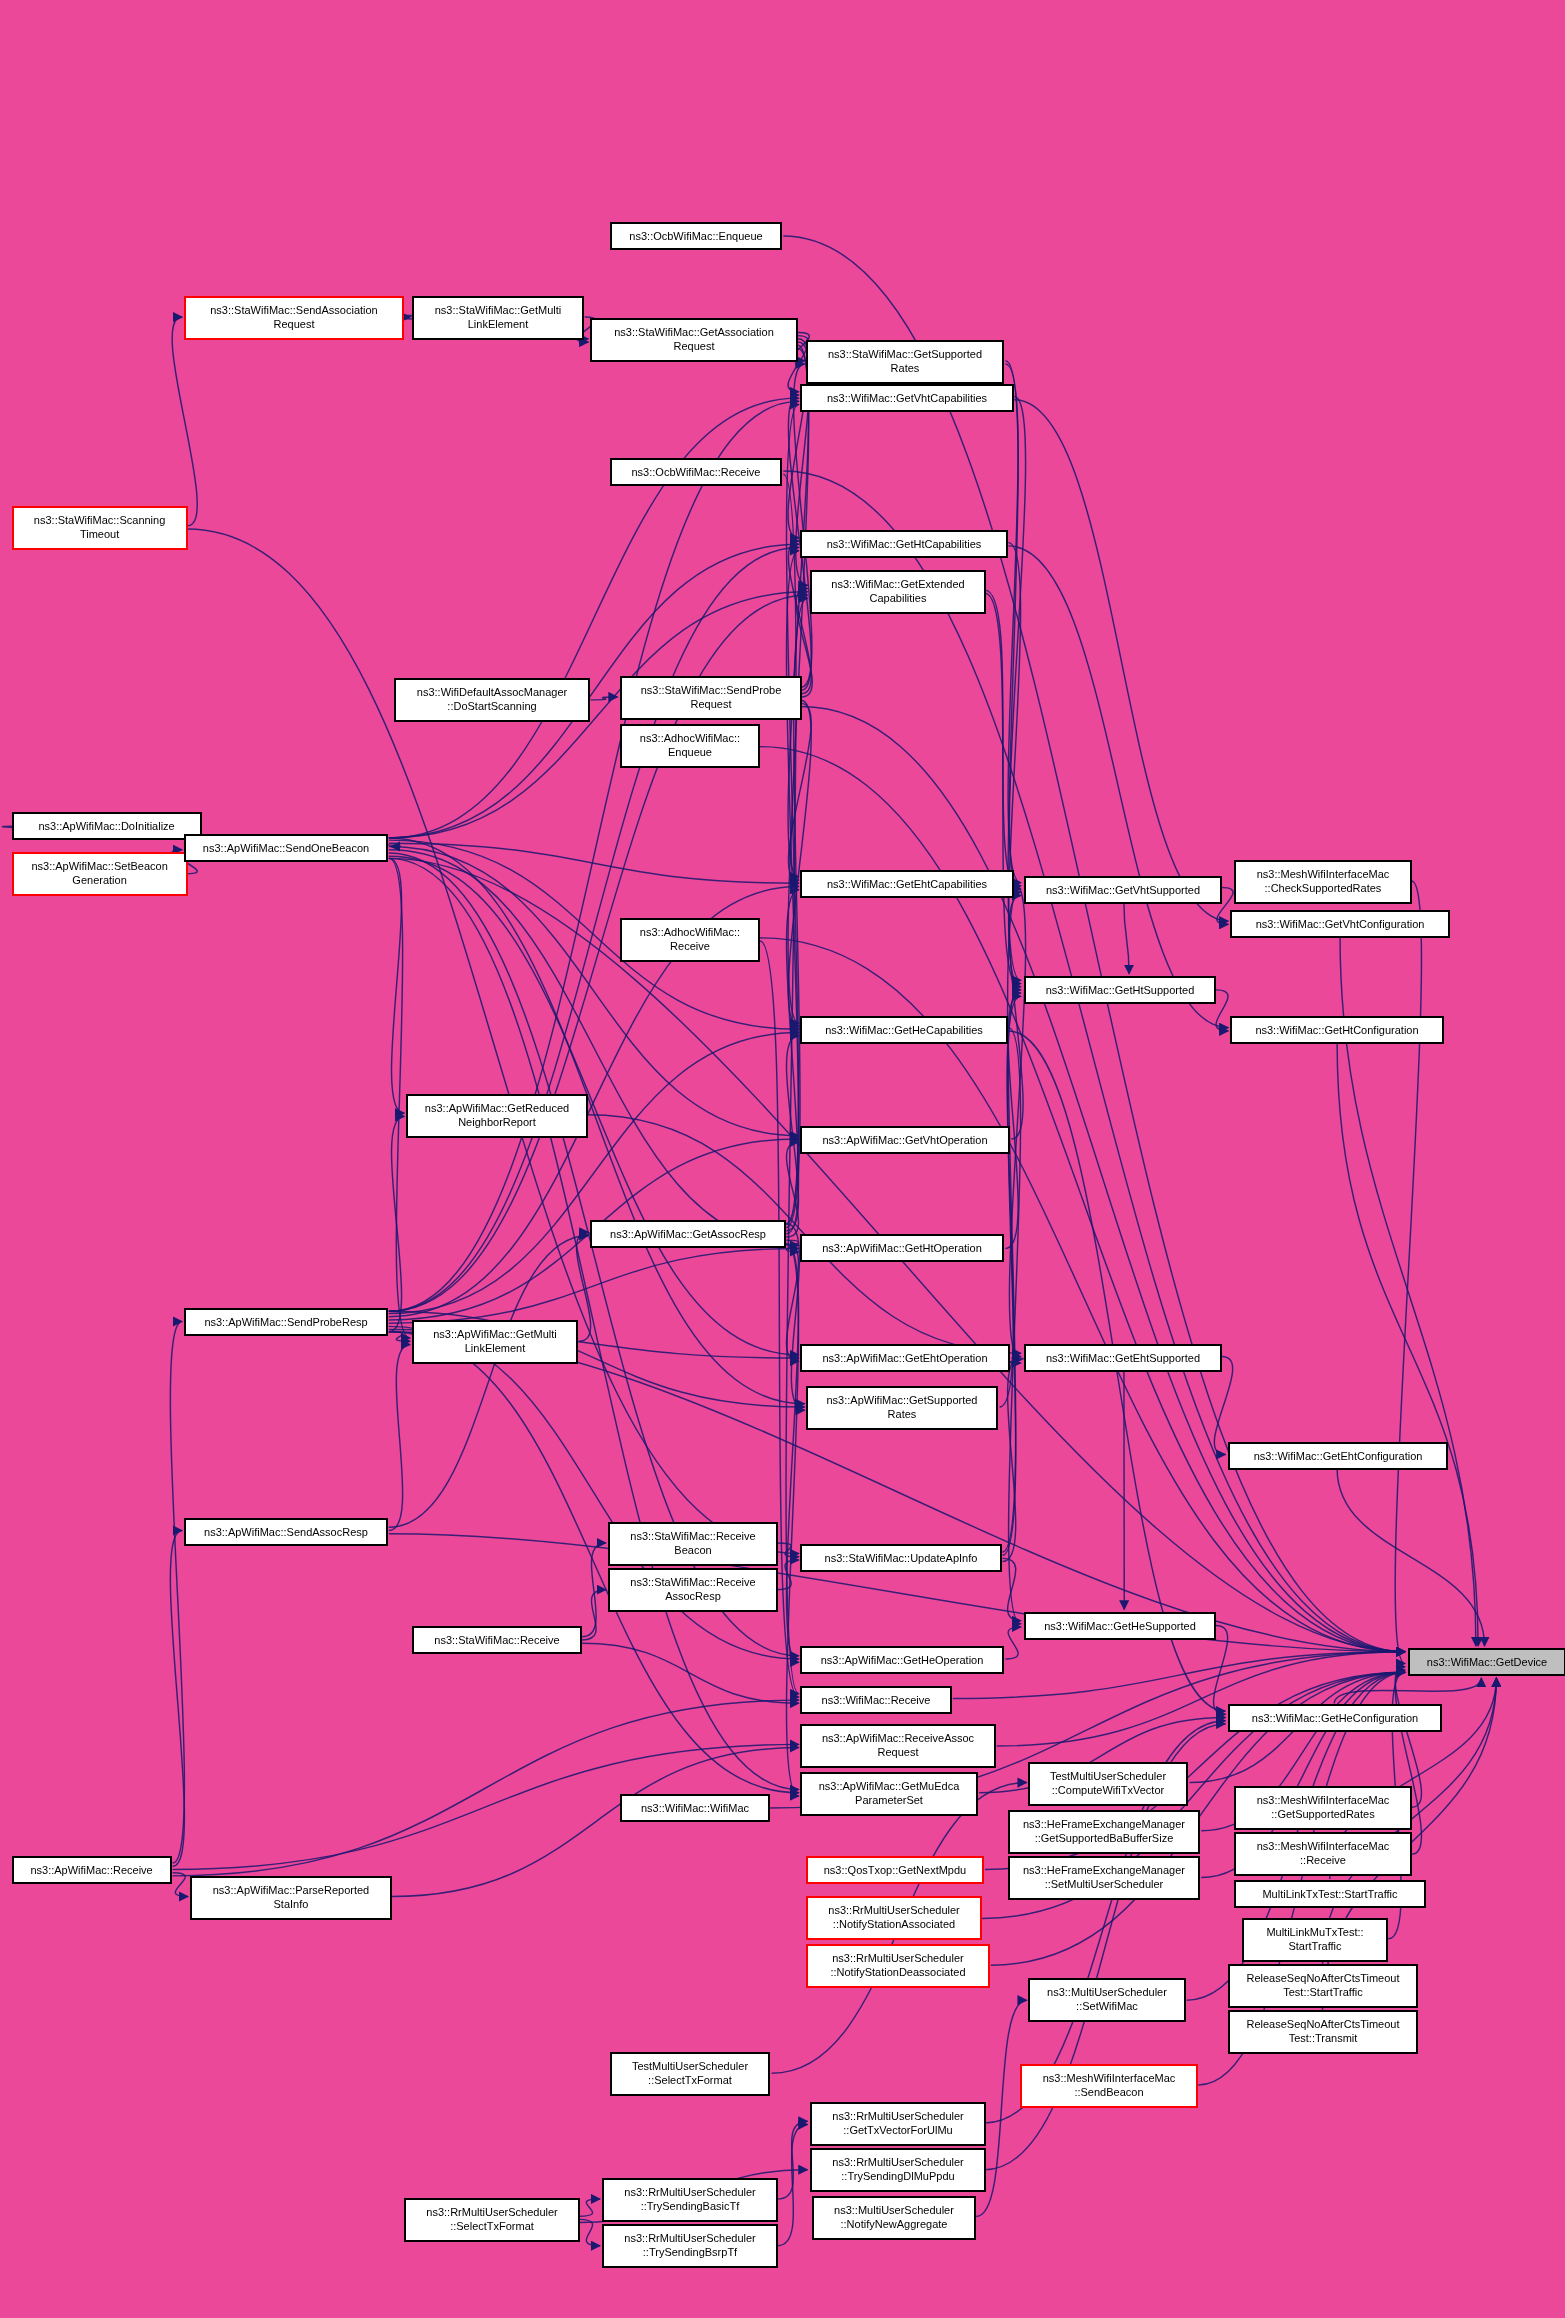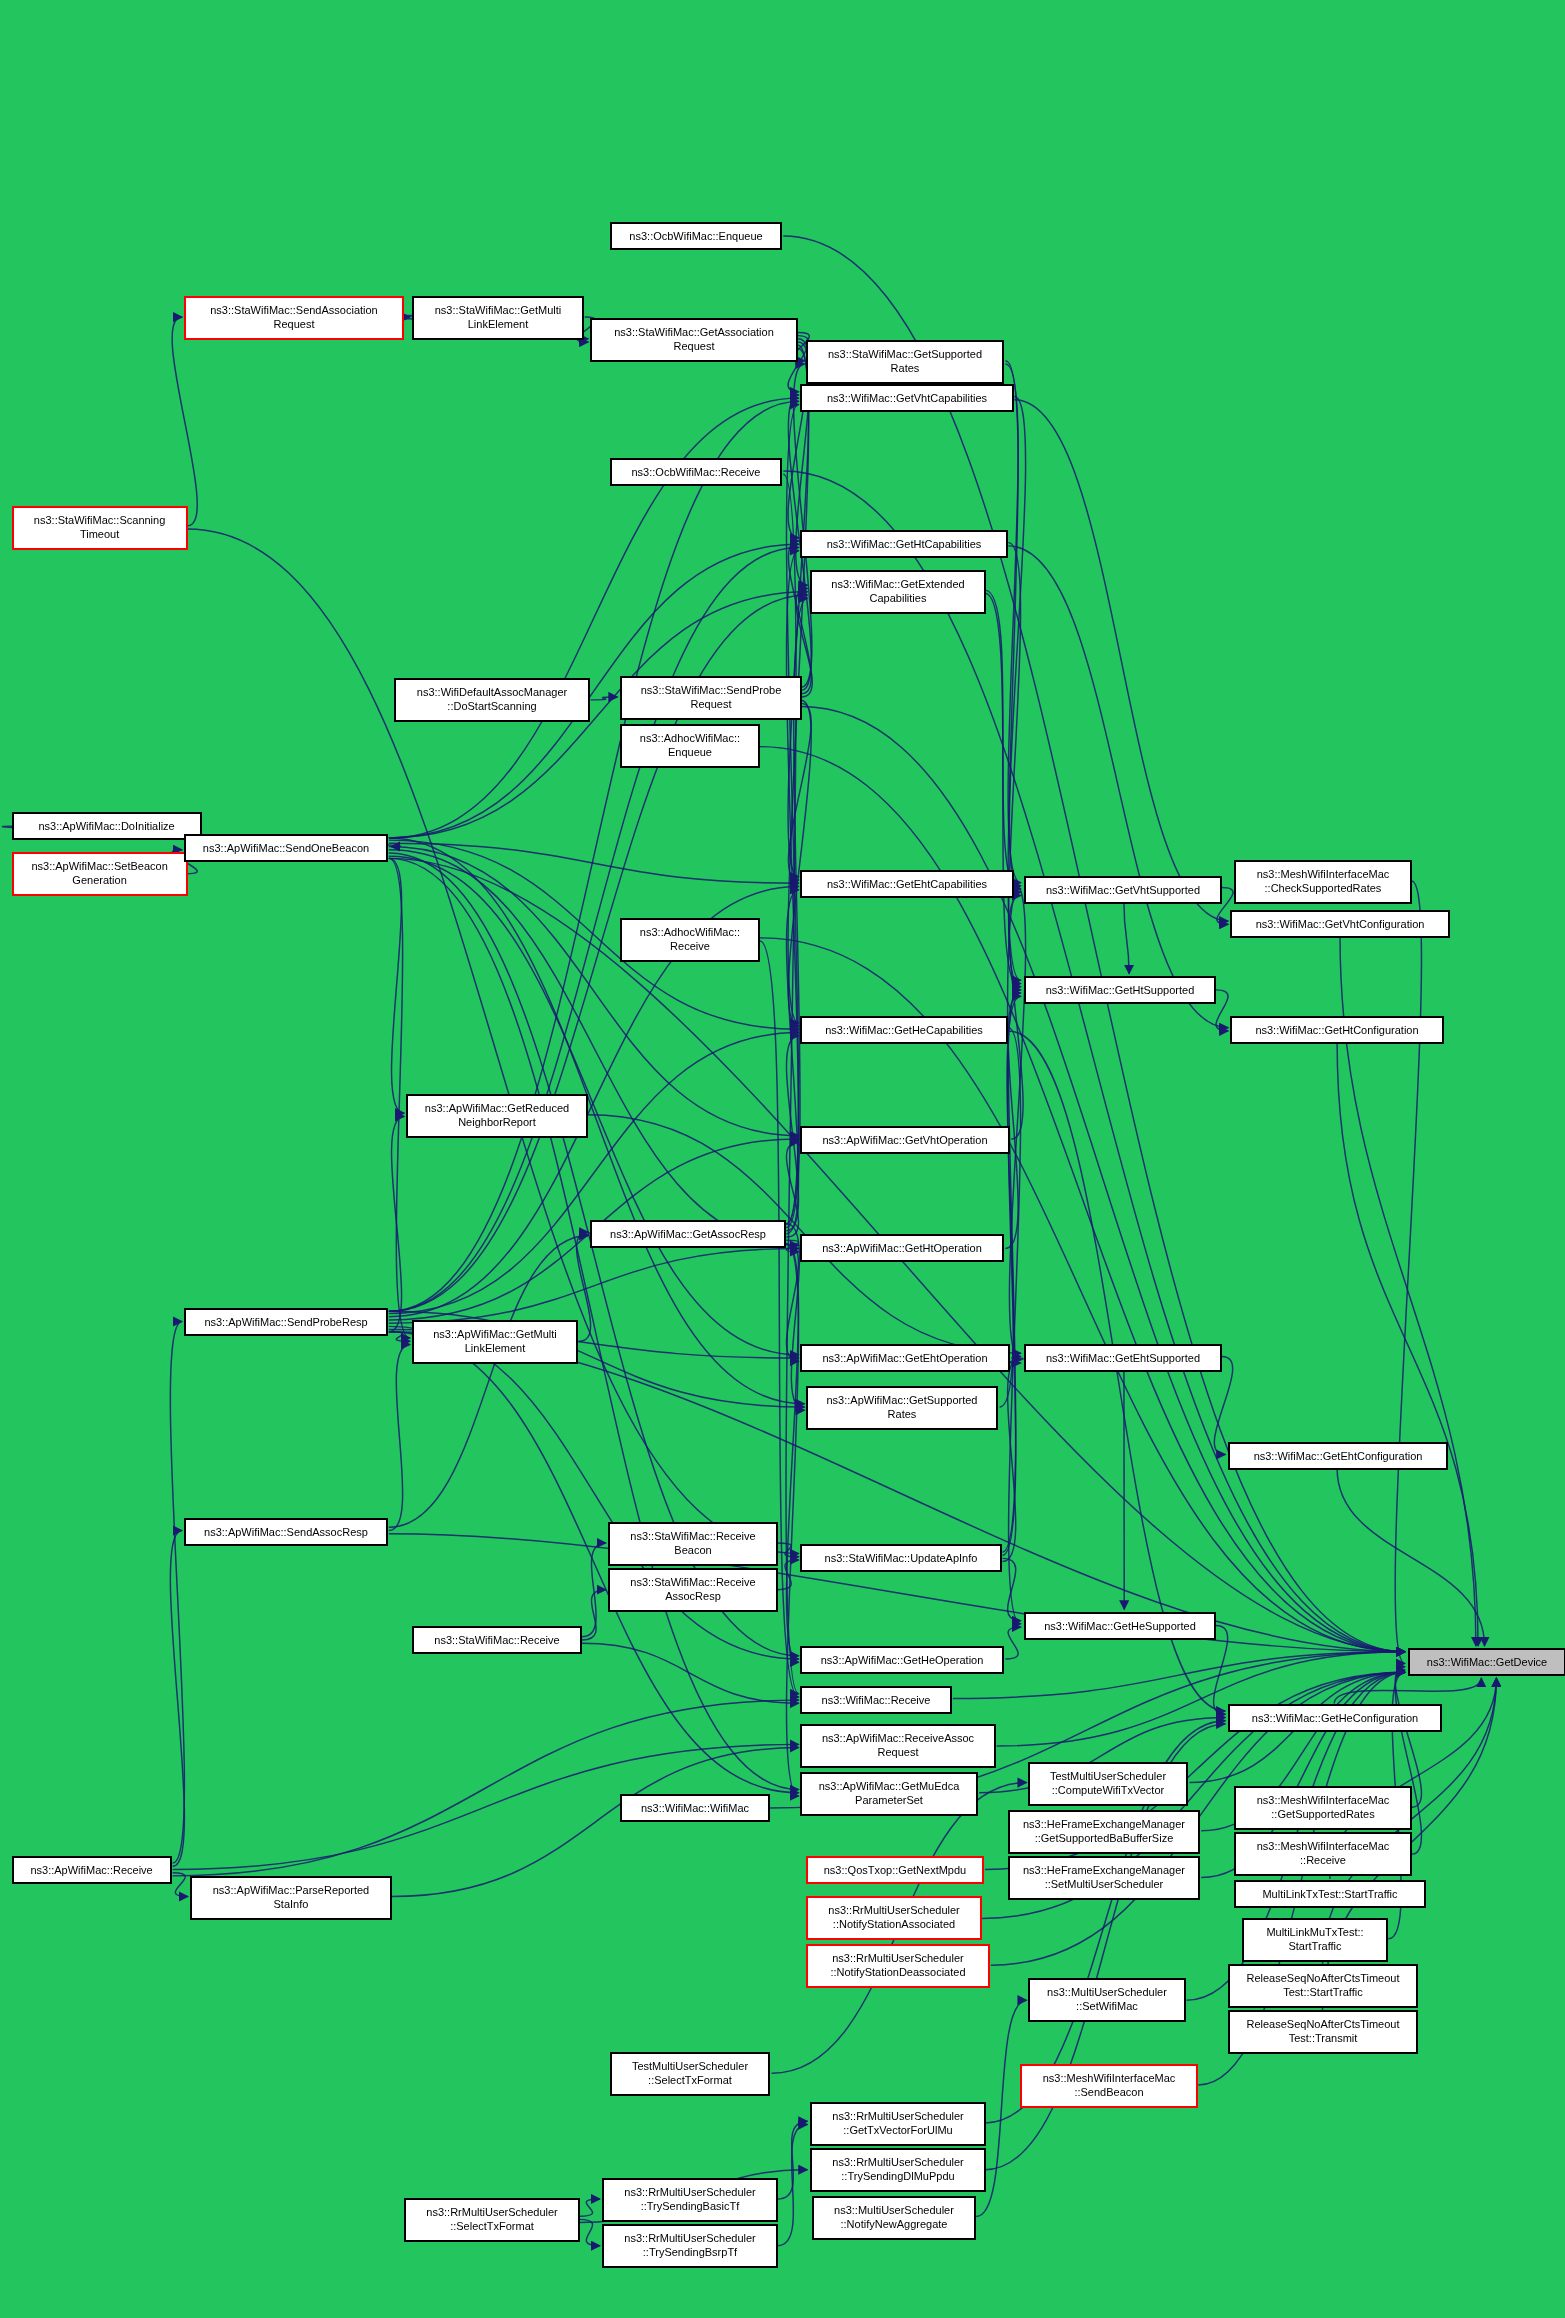--- a/index.html
+++ b/index.html
@@ -1,16 +1,16 @@
 <!DOCTYPE html>
 <html style="font-size:11.7px"><head>
 <meta charset="utf-8">
 <style>
   html,body{margin:0;padding:0;background:#ffffff;}
-  #outer{position:relative;width:1566px;height:2319px;background:#22c55e;overflow:hidden;
+  #outer{position:relative;width:1566px;height:2319px;background:#ec4899;overflow:hidden;
          font-family:"Liberation Sans", sans-serif;}
   #canvas{position:relative;width:783px;height:1159px;transform:scale(2);transform-origin:0 0;}
   #edges-svg{position:absolute;left:0;top:0;width:783px;height:1159px;}
   .node{position:absolute;background:#ffffff;border:0.7px solid #000000;box-sizing:border-box;
         display:flex;align-items:center;justify-content:center;text-align:center;
         font-size:5.5px;line-height:1.2;color:#000000;white-space:pre-line;padding:0.7px 1.5px;
         cursor:pointer;}
   .node.r{border-color:#ff0000;}
   .node.h{background:#bfbfbf;cursor:default;}
   path.edge{fill:none;stroke:#191970;stroke-width:1;stroke-opacity:0.85;}

